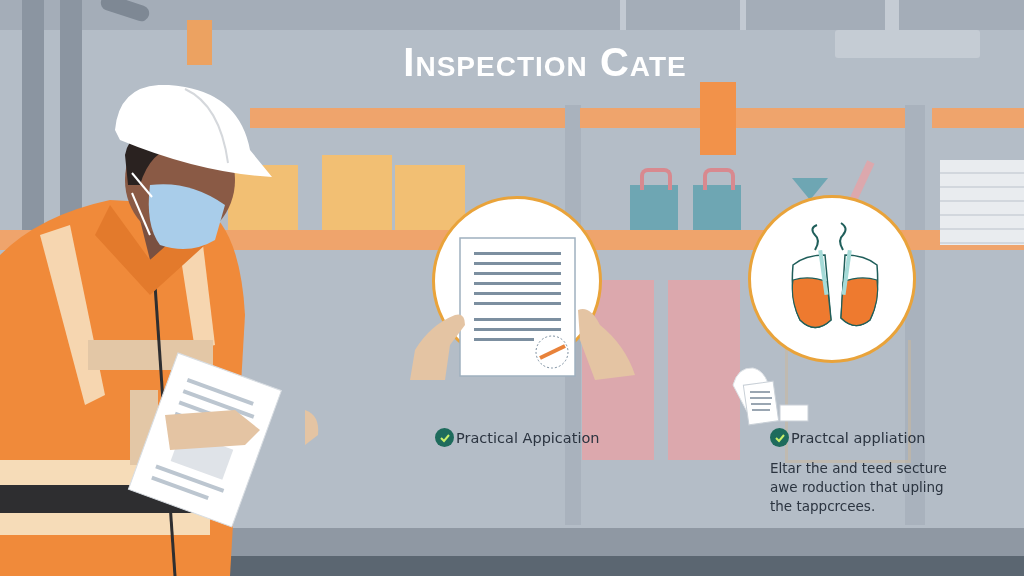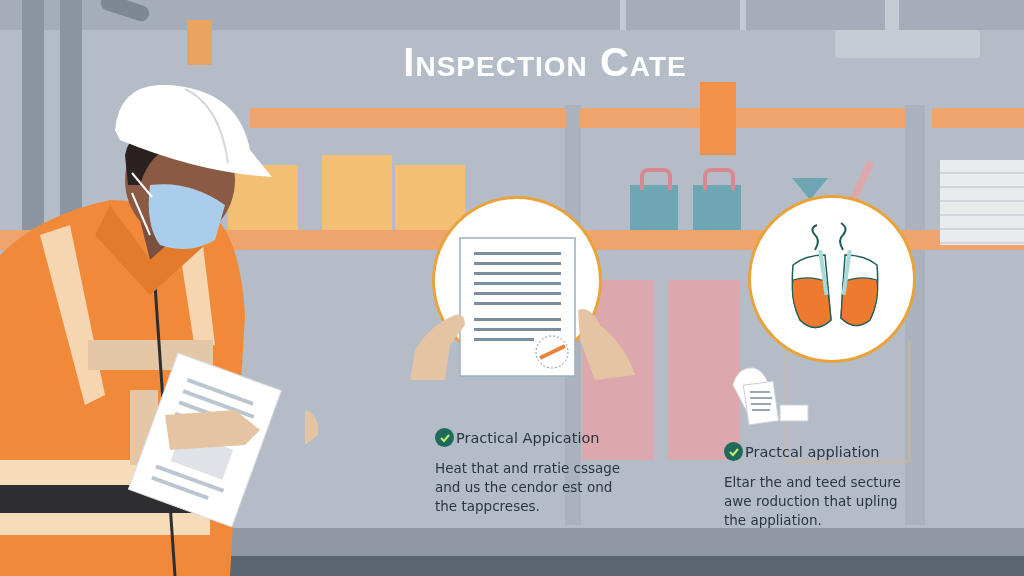--- a/index.html
+++ b/index.html
@@ -155,26 +155,25 @@
 
 <div class="abs feature" style="left:435px;top:428px;">
   <div class="head">
     <span class="check">
       <svg width="12" height="12" viewBox="0 0 12 12">
           <path d="M2 6 L5 9 L10 3" stroke="#c9f06a" stroke-width="2" fill="none"></path>
         </svg>
     </span>
     <span>Practical Appication</span>
   </div>
-  <div class="body">Heat that and rratie cssage and us the cendor est ond the tappcreses.</div>
 </div>
 
-<div class="abs feature" style="left:724px;top:428px;margin-top:14px;">
+<div class="abs feature" style="left:770px;top:428px;">
   <div class="head">
     <span class="check">
       <svg width="12" height="12" viewBox="0 0 12 12">
           <path d="M2 6 L5 9 L10 3" stroke="#c9f06a" stroke-width="2" fill="none"></path>
         </svg>
     </span>
     <span>Practcal appliation</span>
   </div>
-  <div class="body">Eltar the and teed secture awe roduction that upling the appliation.</div>
+  <div class="body">Eltar the and teed secture awe roduction that upling the tappcrcees.</div>
 </div>
 
 </body></html>

